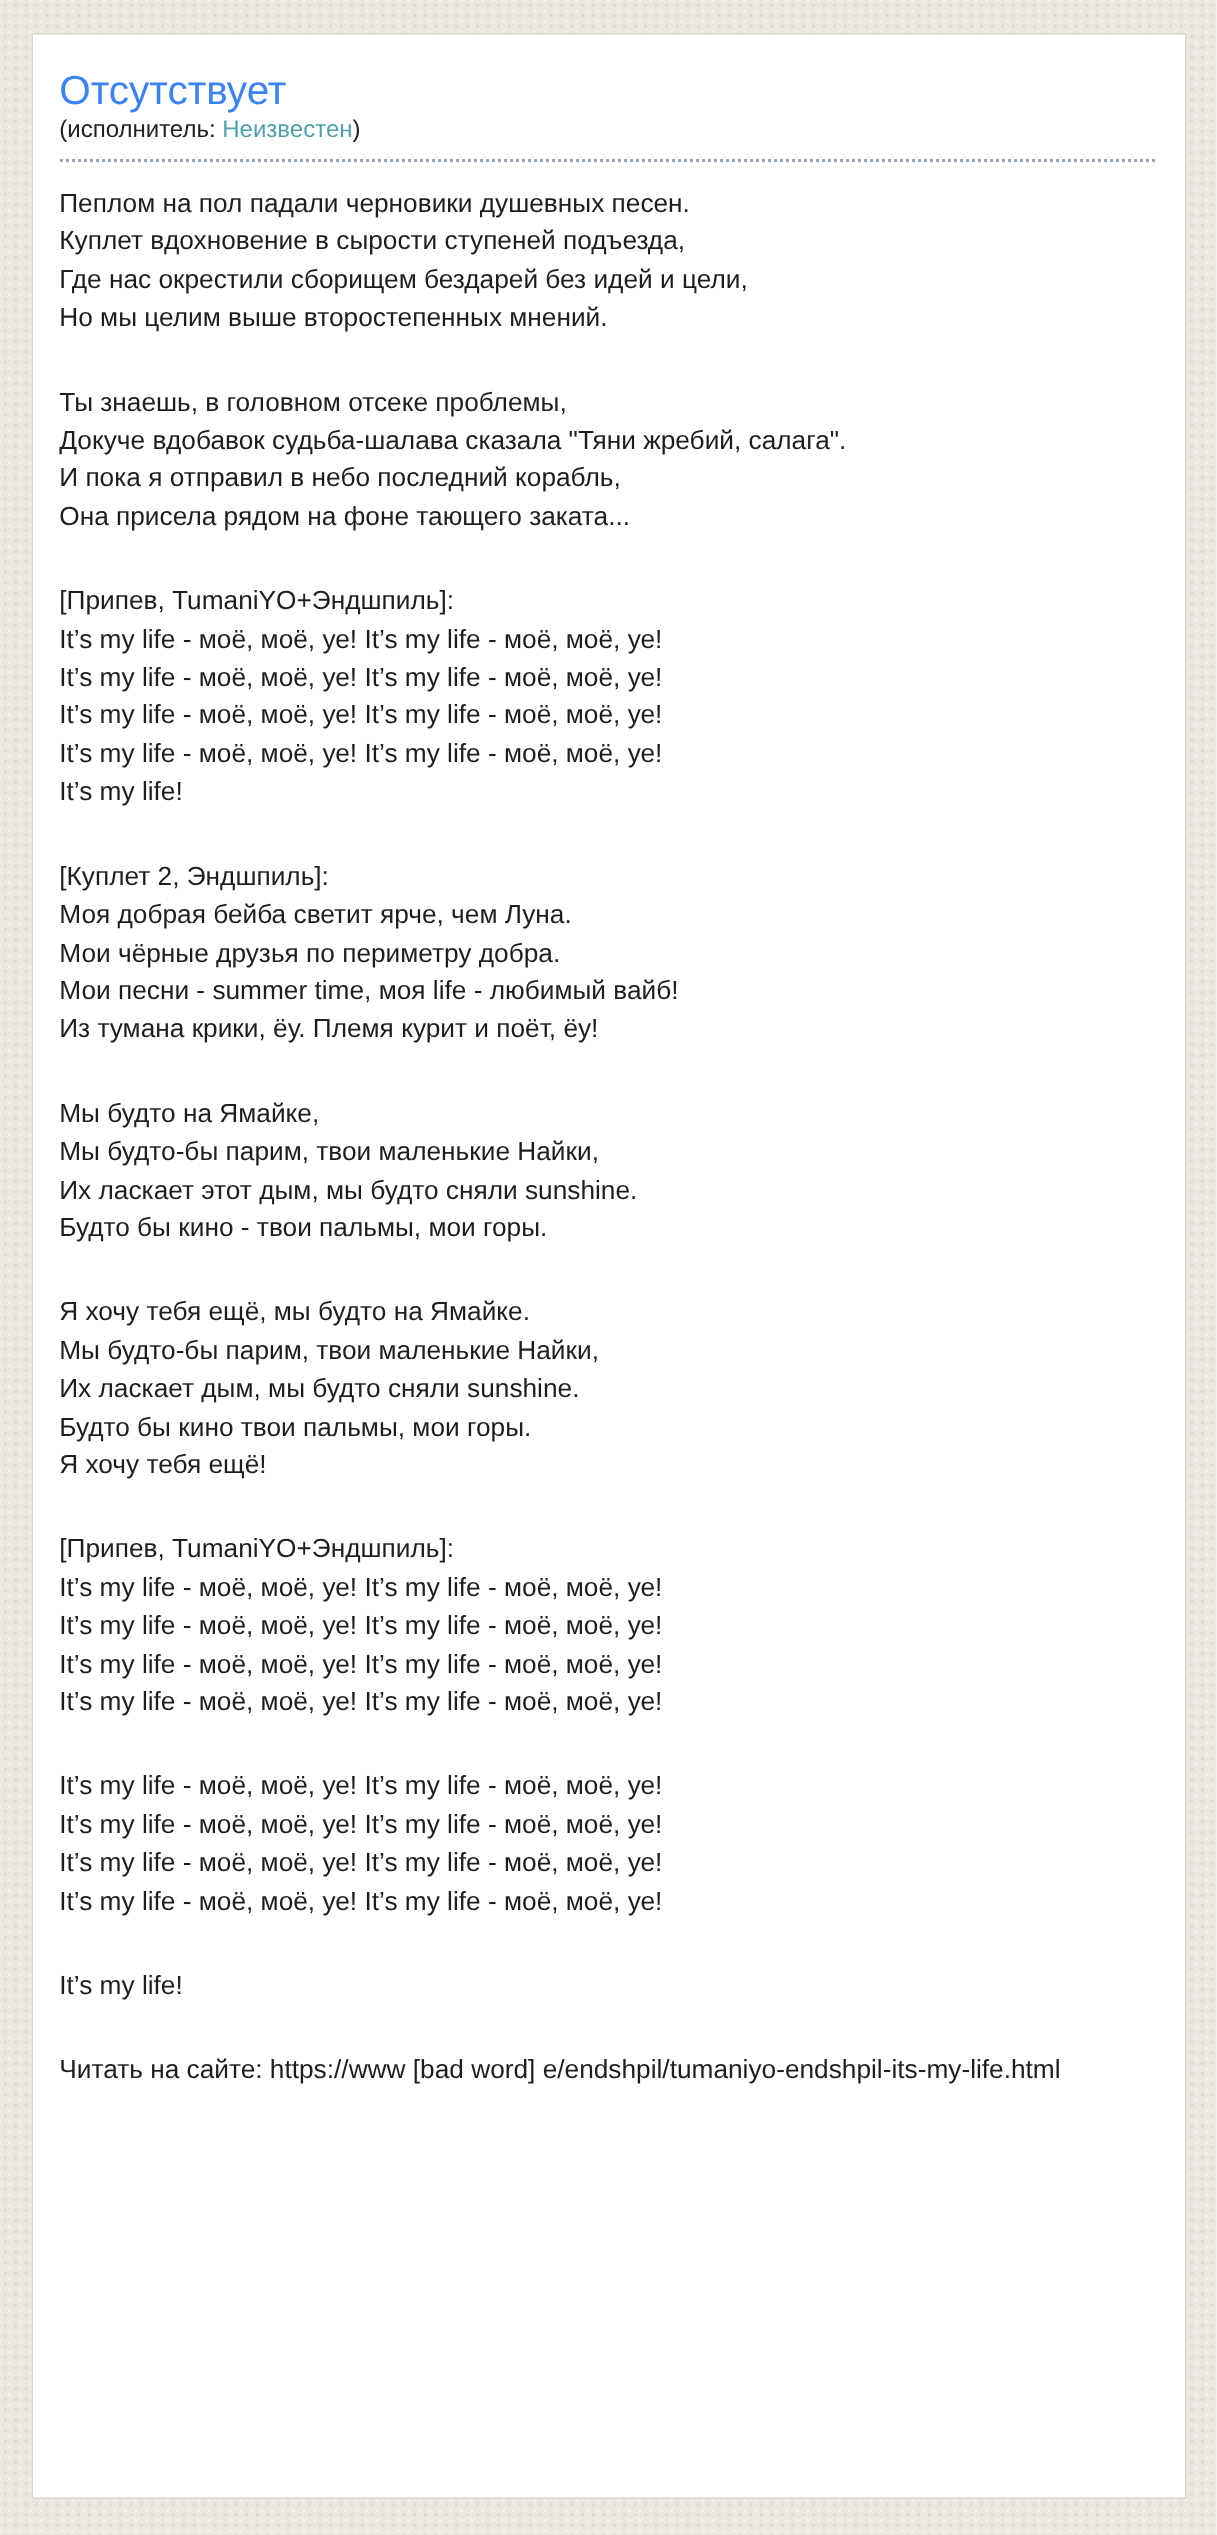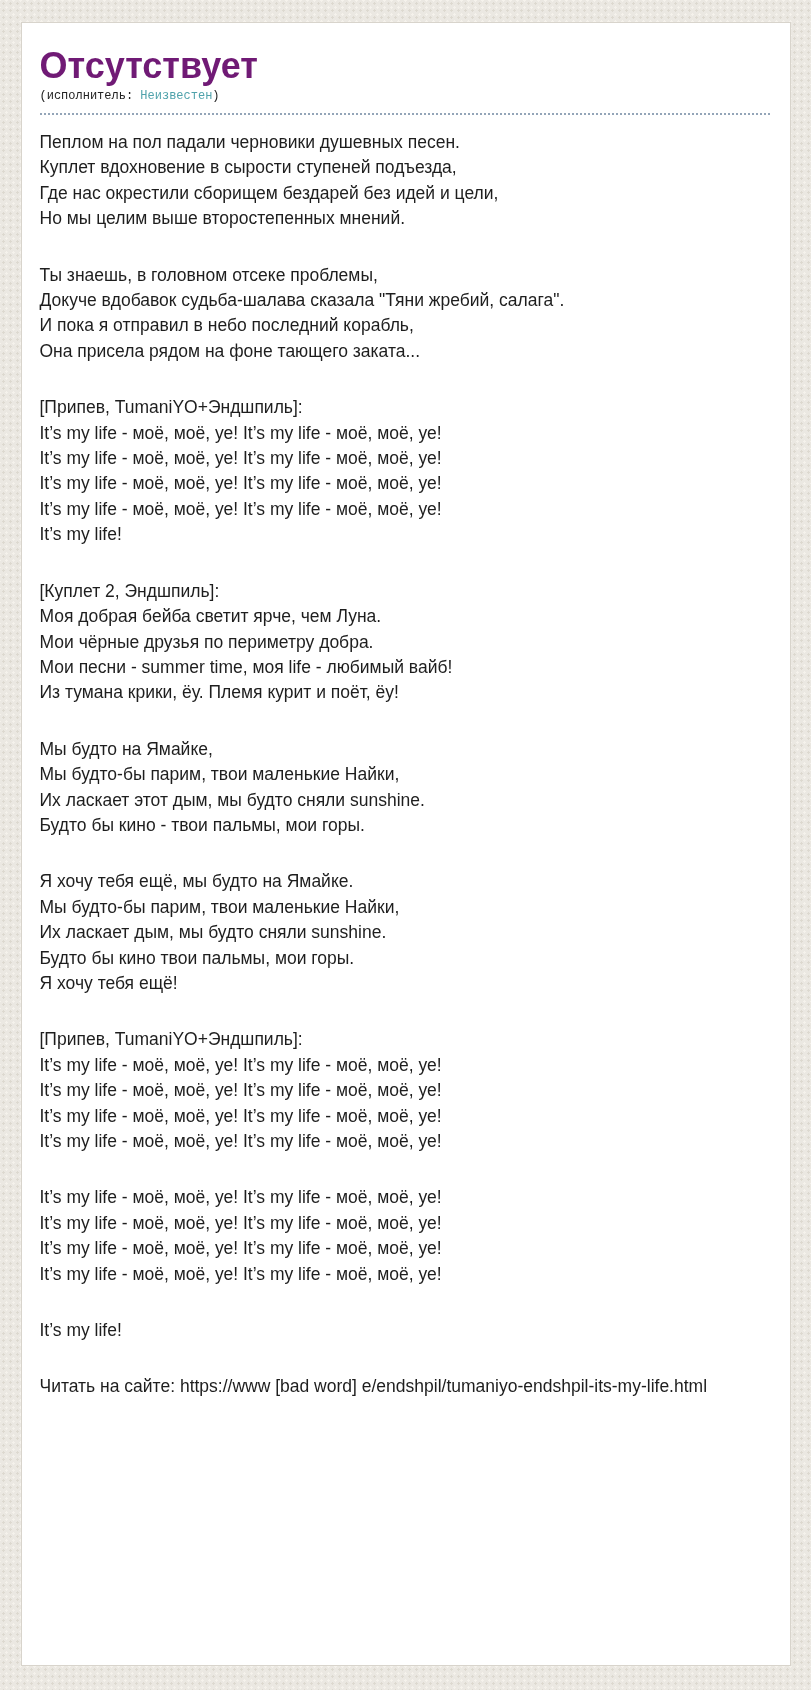--- a/index.html
+++ b/index.html
@@ -18,30 +18,29 @@
   .card {
     width: 770px;
     margin: 22px auto 24px auto;
     background: #ffffff;
     border: 1px solid #d8d4cc;
     padding: 16px 20px 26px 18px;
     min-height: 1644px;
   }
   h1.song-title {
     margin: 6px 0 2px 0;
-    font-size: 36px;
-    font-weight: 700;
-    color: #701a75;
+    font-size: 27px;
+    font-weight: 400;
+    color: #3b82f6;
     letter-spacing: 0px;
   }
   .subtitle {
-    font-size: 12px;
+    font-size: 16px;
     color: #222222;
     margin: 0 0 10px 0;
-    font-family: Liberation Mono, monospace;
   }
   .subtitle a {
     color: #4fa2ab;
     text-decoration: none;
     cursor: pointer;
   }
   .divider {
     border-bottom: 2px dotted #94a5b8;
     margin: 0 0 15px 0;
     height: 1px;

